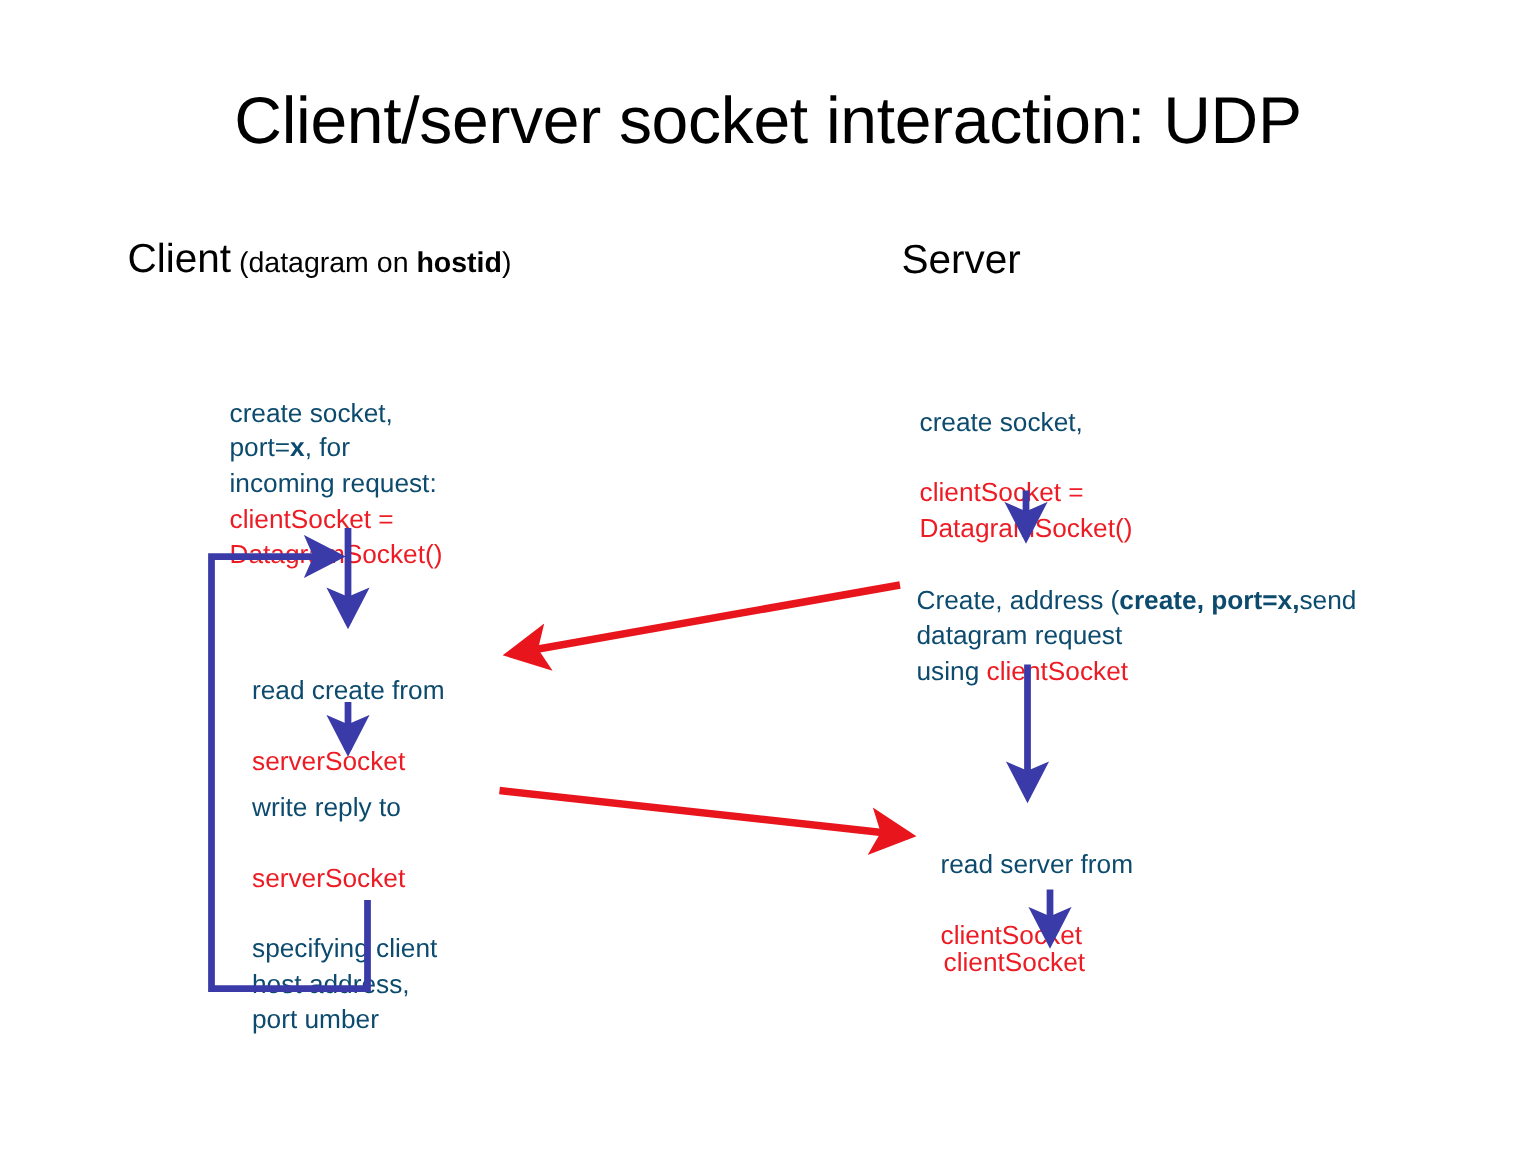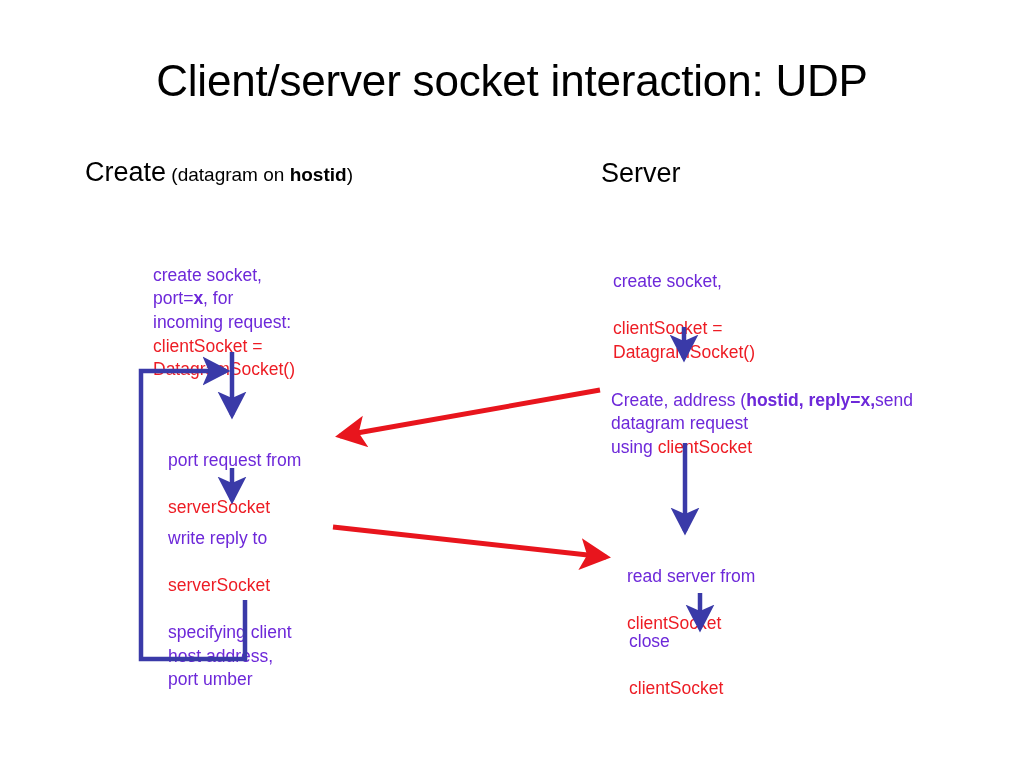--- a/index.html
+++ b/index.html
@@ -52,21 +52,21 @@
   .hdr-sub b { font-weight: 700; }
 
   
   .step {
     font-size: 17.5px;
     line-height: 1.35;
     font-weight: 400;
     white-space: pre-line;
   }
   .step .red { color: #ED1C24; }
-  .step .blk { color: #6d28d9; }
+  .step .blk { color: #0c4a6e; }
   .step b { font-weight: 700; }
 
   
   #srv-create { left: 153px; top: 240px;  width: 215px; }
   #srv-read   { left: 168px; top: 425px;  width: 200px; }
   #srv-write  { left: 168px; top: 503px;  width: 200px; }
 
   
   #cli-create { left: 613px; top: 246px;  width: 240px; }
   #cli-send   { left: 611px; top: 365px;  width: 330px; }
@@ -81,64 +81,63 @@
   }
 </style>
 </head>
 <body>
 
 <div id="slide">
 
   <div class="abs" id="slide-title">Client/server socket interaction: UDP</div>
 
   <div class="abs col-header" id="server-header">
-    <span>Create</span><span class="hdr-sub"><span> (datagram on </span><b>hostid</b><span>)</span></span>
+    <span>Client</span><span class="hdr-sub"><span> (datagram on </span><b>hostid</b><span>)</span></span>
   </div>
 
   <div class="abs col-header" id="client-header">Server</div>
 
   <div class="abs step" id="srv-create">
     <span class="blk">create socket,
 port=</span><b class="blk">x</b><span class="blk">, for
 incoming request:</span>
     <div class="red">clientSocket =
 DatagramSocket()</div>
   </div>
 
   <div class="abs step" id="srv-read">
-    <div class="blk">port request from</div>
+    <div class="blk">read create from</div>
     <div class="red">serverSocket</div>
   </div>
 
   <div class="abs step" id="srv-write">
     <div class="blk">write reply to</div>
     <div class="red">serverSocket</div>
     <div class="blk">specifying client
 host address,
 port umber</div>
   </div>
 
   <div class="abs step" id="cli-create">
     <div class="blk">create socket,</div>
     <div class="red">clientSocket =
 DatagramSocket()</div>
   </div>
 
   <div class="abs step" id="cli-send">
-    <span class="blk">Create, address (</span><b class="blk">hostid, reply=x,</b><span class="blk">send datagram request
+    <span class="blk">Create, address (</span><b class="blk">create, port=x,</b><span class="blk">send datagram request
 using </span><span class="red">clientSocket</span>
   </div>
 
   <div class="abs step" id="cli-read">
     <div class="blk">read server from</div>
     <div class="red">clientSocket</div>
   </div>
 
   <div class="abs step" id="cli-close">
-    <div class="blk">close</div>
     <div class="red">clientSocket</div>
   </div>
 
   <svg class="abs" id="arrow-layer" viewBox="0 0 1024 768">
     <defs>
       <marker id="bluehead" markerWidth="7" markerHeight="7" refX="5.2" refY="3.5" orient="auto" markerUnits="strokeWidth">
         <path d="M0,0.3 L6.2,3.5 L0,6.7 L1.4,3.5 Z" fill="#3A3AA8"></path>
       </marker>
       <marker id="redhead" markerWidth="7" markerHeight="7" refX="5.2" refY="3.5" orient="auto" markerUnits="strokeWidth">
         <path d="M0,0.3 L6.2,3.5 L0,6.7 L1.4,3.5 Z" fill="#E8151D"></path>

